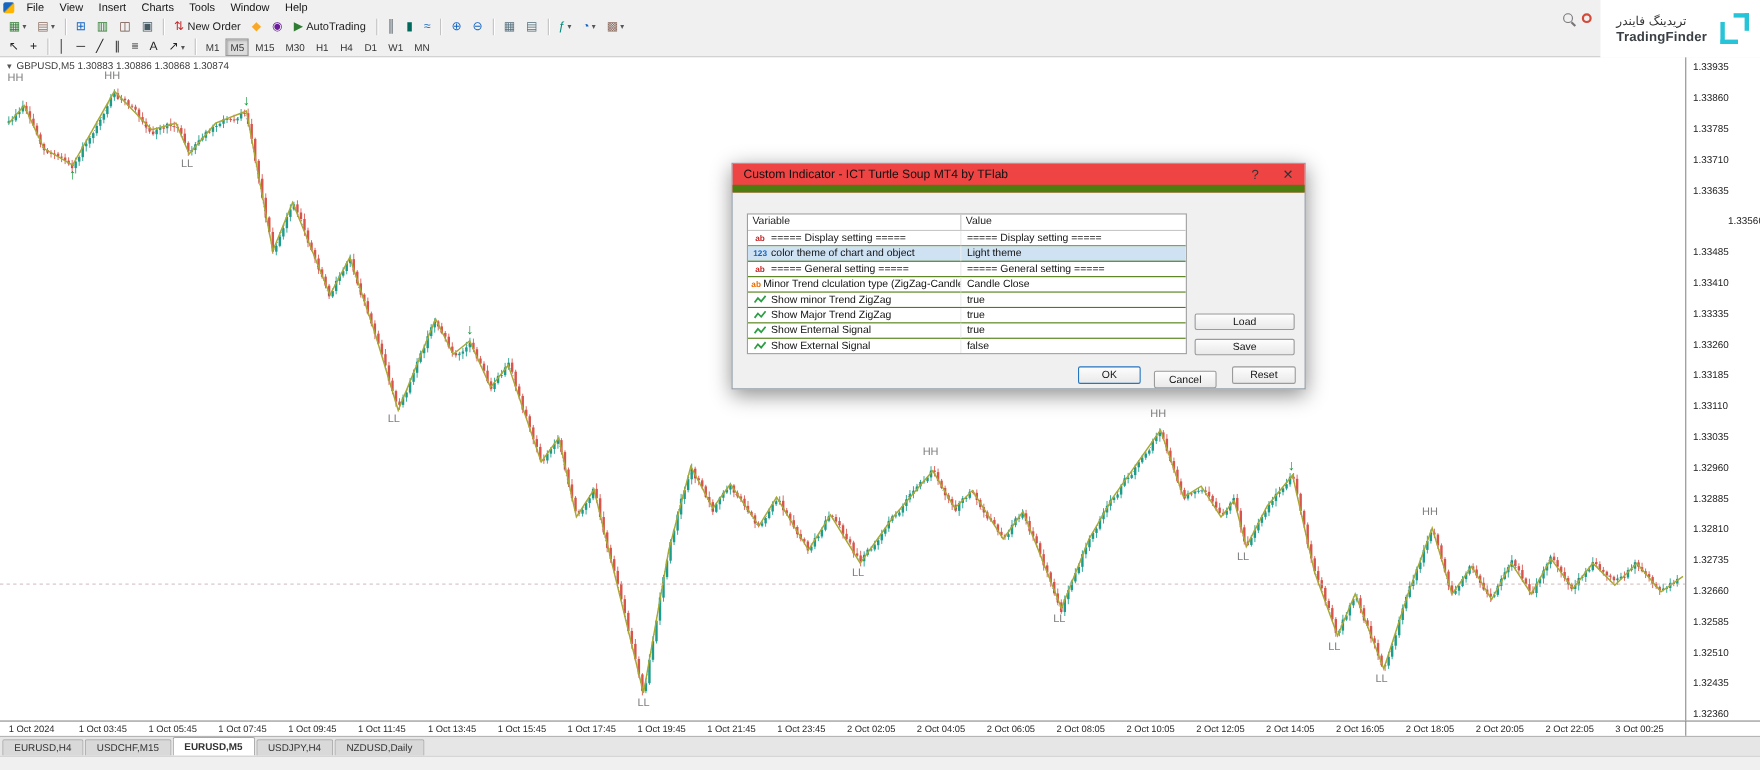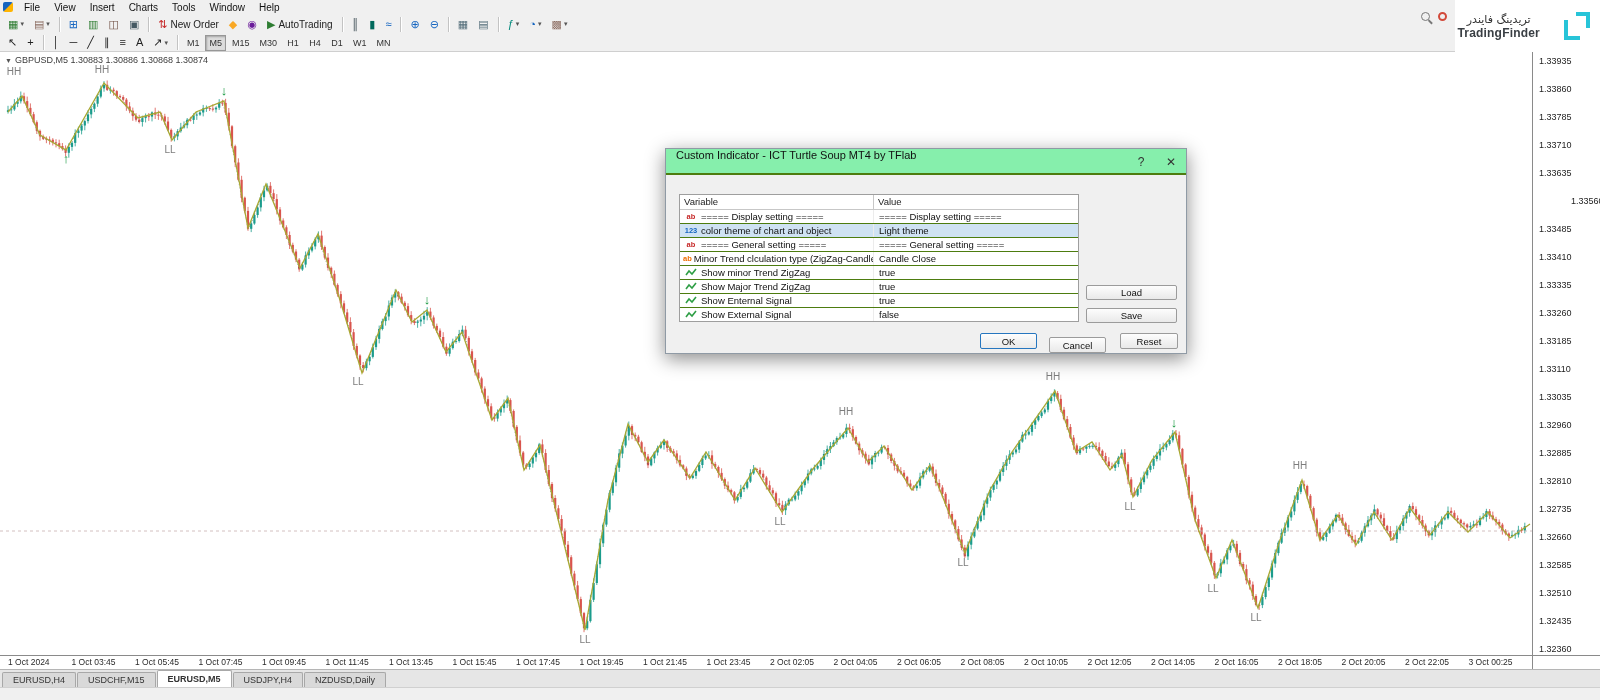--- a/index.html
+++ b/index.html
@@ -25,21 +25,21 @@
   .tbtn .lbl { font-size:10px; margin-left:3px; color:#222; }
   .caret { font-size:7px; color:#555; margin-left:2px; }
   .tsep { width:1px; height:15px; background:#c3c3c3; margin:0 4px; box-shadow:1px 0 0 #ffffff; }
   .tf { min-width:20px; text-align:center; font-size:9px; padding:2px 3px; margin:0 1px; color:#333;
         border:1px solid transparent; }
   .tf.active { background:#dcdcdc; border:1px solid #979797; box-shadow:inset 1px 1px 2px rgba(0,0,0,.25); }
 
   
   .brand { position:absolute; top:0; right:0; width:145px; height:52px; background:#ffffff;
            z-index:6; display:flex; align-items:center; justify-content:flex-end; padding-right:10px; }
-  .brand-text { text-align:center; margin-right:24px; }
+  .brand-text { text-align:left; margin-right:12px; }
   .brand-fa { font-family:"DejaVu Sans", sans-serif; font-size:11px; color:#333; direction:rtl; }
   .brand-en { font-size:12px; font-weight:bold; color:#3a3f44; letter-spacing:.2px; }
   .logo-mark { width:26px; height:32px; position:relative; }
   .logo-a { position:absolute; left:0; bottom:2px; width:16px; height:20px;
             border-left:4px solid #27c4d8; border-bottom:4px solid #27c4d8; }
   .logo-b { position:absolute; right:0; top:2px; width:14px; height:16px;
             border-right:4px solid #27c4d8; border-top:4px solid #27c4d8; }
   .topicons { position:absolute; top:12px; right:153px; z-index:7; display:flex; align-items:center; gap:8px; }
   .search-glass { width:9px; height:9px; border:1.5px solid #777; border-radius:50%; position:relative; }
   .search-glass::after { content:""; position:absolute; width:5px; height:1.5px; background:#777;
@@ -70,21 +70,21 @@
            border-top:1px solid #b5b5b5; display:flex; align-items:flex-end; padding-left:2px; }
   .ctab { font-size:9px; color:#333; padding:2px 10px 2px 10px; border:1px solid #a8a8a8; border-bottom:none;
            background:#d9d9d9; margin-right:1px; border-radius:2px 2px 0 0; height:15px; display:flex; align-items:center; }
   .ctab.active { background:#ffffff; font-weight:bold; height:17px; }
   .statusbar { position:absolute; top:687px; left:0; width:1600px; height:13px; background:#f0f0f0;
            border-top:1px solid #d0d0d0; }
 
   
   .dialog { position:absolute; left:665px; top:148px; width:522px; height:206px; background:#f0f0f0;
            border:1px solid #8f9aa5; box-shadow:0 5px 18px rgba(0,0,0,.45); z-index:20; }
-  .dlg-title { height:26px; background:#86efac; display:flex; border-bottom:2px solid #4d7c0f; }
+  .dlg-title { height:26px; background:#ef4444; display:flex; align-items:center; border-bottom:7px solid #4d7c0f; }
   .dlg-title-text { font-size:11px; color:#111; padding-left:10px; flex:1; }
   .dlg-help, .dlg-close { width:30px; text-align:center; font-size:12px; color:#333; height:26px; line-height:26px; }
   .dlg-tabs { display:flex; align-items:flex-end; height:18px; padding-left:8px; border-bottom:1px solid #a7a7a7;
            margin-top:2px; }
   .dlg-tab { font-size:9.5px; color:#222; padding:2px 7px; border:1px solid transparent; border-bottom:none;
            margin-bottom:-1px; }
   .dlg-tab.active { background:#f6f6f6; border-color:#a7a7a7; border-radius:2px 2px 0 0; padding-bottom:3px; }
   .dlg-table { position:absolute; left:13px; top:45px; width:400px; height:128px; background:#ffffff;
            border:1px solid #9e9e9e; overflow:hidden; font-size:9.5px; }
   .dlg-hrow { display:flex; height:15px; border-bottom:1px solid #c7c7c7; color:#222; }

